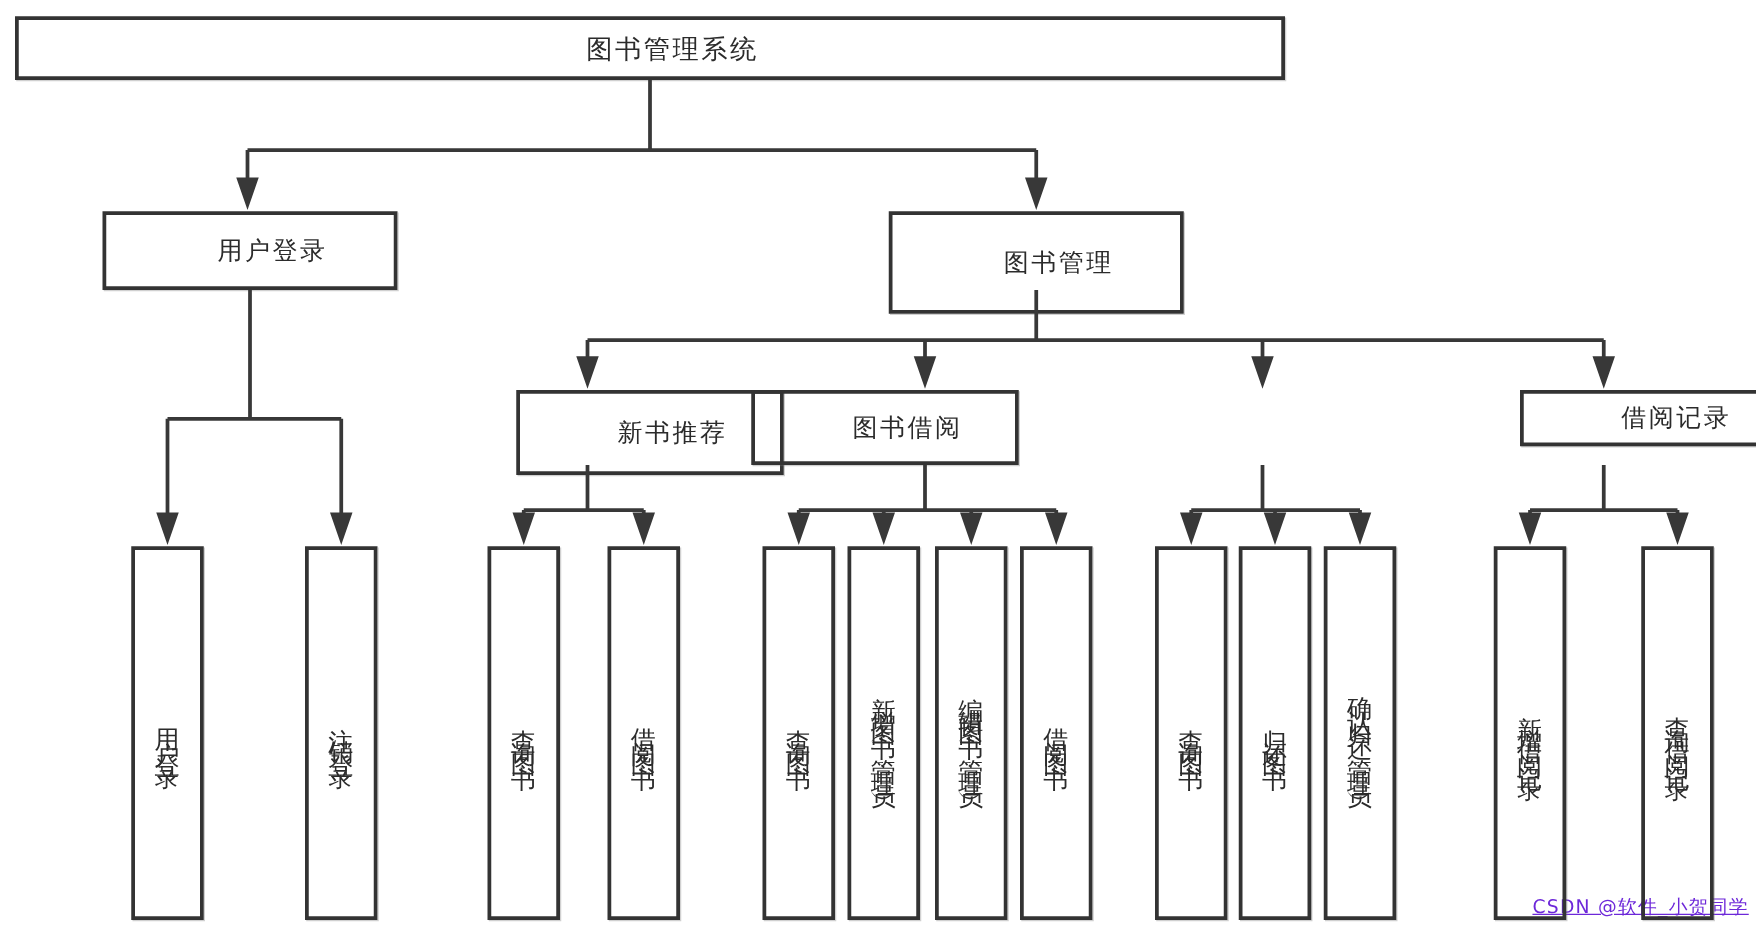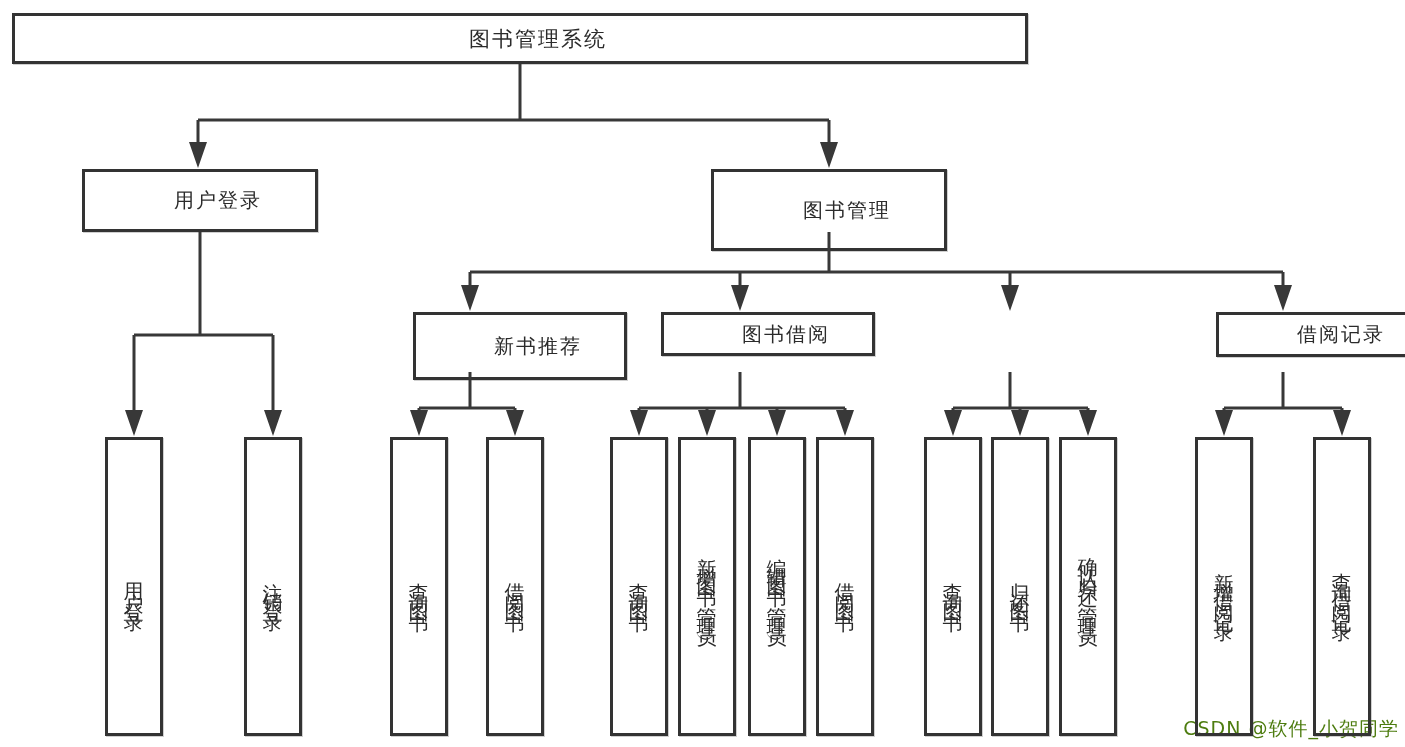--- a/index.html
+++ b/index.html
@@ -35,46 +35,47 @@
     writing-mode: vertical-rl;
     text-orientation: mixed;
     font-size: 20px;
     letter-spacing: 0.5em;
     line-height: 1;
   }
   .n-root    { left: 12px;   top: 13px;  width: 1016px; height: 51px; font-size: 21px; }
   .n-user    { left: 82px;   top: 169px; width: 236px;  height: 63px; }
   .n-mgmt    { left: 711px;  top: 169px; width: 236px;  height: 82px; }
   .n-newbook { left: 385px;  top: 312px; width: 214px;  height: 68px; margin-left: 28px; }
-  .n-borrow  { left: 661px;  top: 312px; width: 214px;  height: 44px; }
+  .n-borrow  { left: 601px;  top: 312px; width: 214px;  height: 60px; }
   .n-current { left: 903px;  top: 312px; width: 214px;  height: 60px; }
   .n-records { left: 1216px; top: 312px; width: 214px;  height: 45px; }
   .leaf { top: 437px; width: 58px; height: 299px; }
   .n-l1  { left: 105px; }
   .n-l2  { left: 244px; }
   .n-l3  { left: 390px; }
   .n-l4  { left: 486px; }
   .n-l5  { left: 610px; }
   .n-l6  { left: 678px; }
   .n-l7  { left: 748px; }
   .n-l8  { left: 816px; }
   .n-l9  { left: 924px; }
   .n-l10 { left: 991px; }
   .n-l11 { left: 1059px; }
   .n-l12 { left: 1195px; }
   .n-l13 { left: 1313px; }
   .watermark {
     position: absolute;
     right: 6px;
     top: 716px;
-    font-size: 19px;
-    color: #4d7c0f;
+    font-size: 15px;
+    color: #6d28d9;
     letter-spacing: 1px;
     z-index: 1;
     white-space: nowrap;
+    text-decoration: underline;
   }
 </style>
 </head>
 <body>
 
 <div class="stage">
 
   <svg class="connectors" viewBox="0 0 1405 747" xmlns="http://www.w3.org/2000/svg">
 
     <path d="M520,64 V120 M198,120 H829 M198,120 V144 M829,120 V144" fill="none" stroke="#383838" stroke-width="3"></path>

